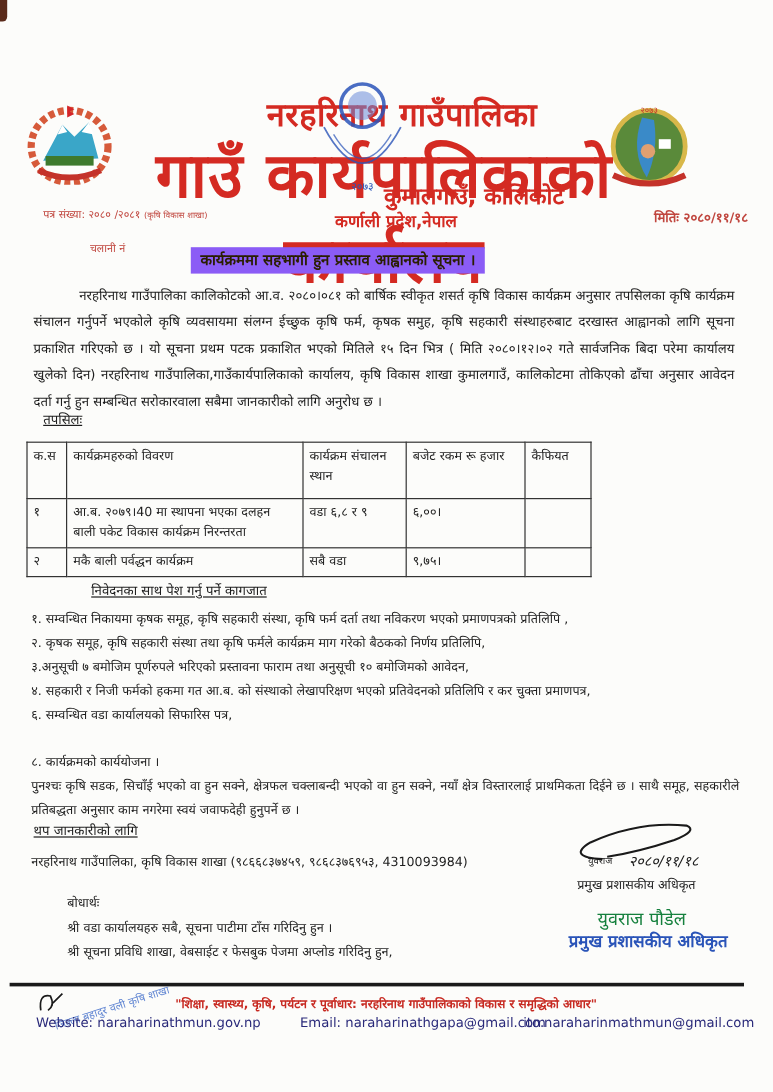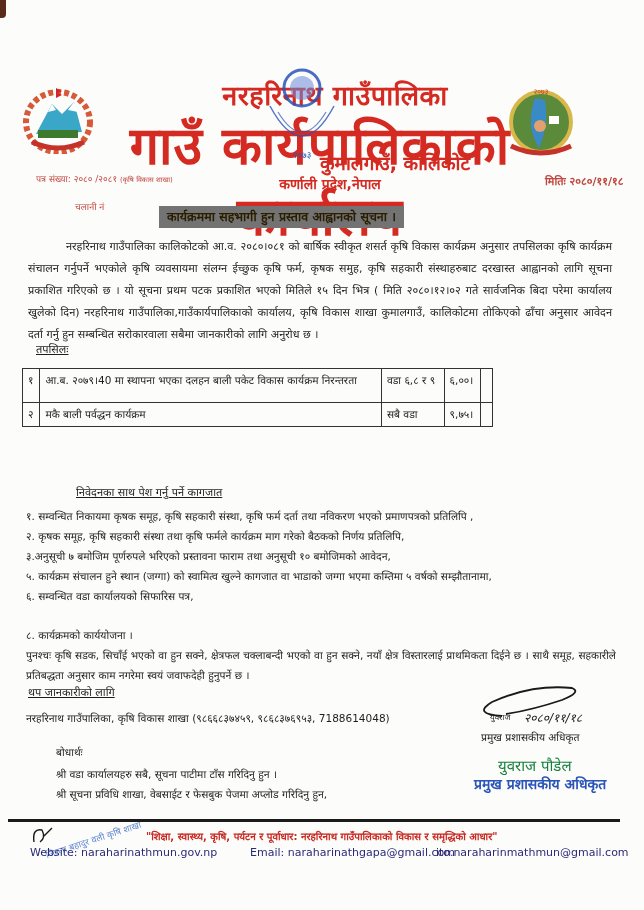--- a/index.html
+++ b/index.html
@@ -15,21 +15,21 @@
   .title2 { left:110px; top:108px; width:420px; text-align:center; font-size:52px; font-weight:bold; color:#d42a22; letter-spacing:1px; }
   .title3 { left:210px; top:150px; width:260px; text-align:right; font-size:19px; font-weight:bold; color:#d42a22; }
   .title4 { left:230px; top:174px; width:200px; text-align:center; font-size:14px; font-weight:bold; color:#d42a22; }
   .seal { left:248px; top:66px; width:108px; height:100px; }
   .letter-no { left:36px; top:172px; font-size:9px; color:#c0463e; }
   .letter-no .small { font-size:7px; }
   .recipient { left:40px; top:200px; font-size:9px; color:#c0463e;margin-left:35px; }
   .date { left:545px; top:173px; font-size:11px; font-weight:bold; color:#c0463e; }
 
   
-  .notice-title { left:159px; top:206px; height:22px; line-height:22px; padding:0 8px; background:#737373;
+  .notice-title { left:159px; top:206px; height:22px; line-height:22px; padding:0 8px; background:#8b5cf6;
                   font-size:12.5px; font-weight:bold; color:#2a1e00; }
 
   
   .para { left:28px; top:236px; width:584px; font-size:11px; line-height:22px; text-align:justify; }
   .para .indent { display:inline-block; width:38px; }
 
   .tapsil { left:36px; top:341px; font-size:11px; text-decoration:underline; }
 
   
   table.sched { position:absolute; left:22px; top:368px; width:471px; border-collapse:collapse; font-size:10.5px; }
@@ -105,20 +105,27 @@
 <div class="abs date">मितिः २०८०/११/१८</div>
 
 <div class="abs notice-title">कार्यक्रममा सहभागी हुन प्रस्ताव आह्वानको सूचना ।</div>
 
 <div class="abs para"><span class="indent"></span><span>नरहरिनाथ गाउँपालिका कालिकोटको आ.व. २०८०।०८१ को बार्षिक स्वीकृत शसर्त कृषि विकास कार्यक्रम अनुसार तपसिलका कृषि कार्यक्रम संचालन गर्नुपर्ने भएकोले कृषि व्यवसायमा संलग्न ईच्छुक कृषि फर्म, कृषक समुह, कृषि सहकारी संस्थाहरुबाट दरखास्त आह्वानको लागि  सूचना प्रकाशित गरिएको छ । यो सूचना प्रथम पटक प्रकाशित भएको मितिले १५ दिन भित्र ( मिति २०८०।१२।०२ गते सार्वजनिक बिदा परेमा कार्यालय खुलेको दिन) नरहरिनाथ गाउँपालिका,गाउँकार्यपालिकाको कार्यालय, कृषि विकास शाखा कुमालगाउँ, कालिकोटमा तोकिएको ढाँचा अनुसार आवेदन दर्ता गर्नु हुन सम्बन्धित सरोकारवाला सबैमा जानकारीको लागि अनुरोध छ ।</span></div>
 
 <div class="abs tapsil">तपसिलः</div>
 
 <table class="sched">
   <tbody>
+      <tr class="hdr">
+    <td style="width:22px">क.स</td>
+    <td style="width:186px">कार्यक्रमहरुको विवरण</td>
+    <td style="width:75px">कार्यक्रम संचालन स्थान</td>
+    <td style="width:88px">बजेट रकम रू हजार</td>
+    <td>कैफियत</td>
+  </tr>
   <tr class="r1">
     <td>१</td>
     <td> आ.ब. २०७९।40 मा स्थापना भएका दलहन बाली पकेट विकास कार्यक्रम निरन्तरता</td>
     <td>वडा ६,८ र ९</td>
     <td>६,००।</td>
     <td></td>
   </tr>
   <tr class="r2">
     <td>२</td>
     <td>मकै बाली पर्वद्धन कार्यक्रम</td>
@@ -127,30 +134,30 @@
     <td></td>
   </tr>
 </tbody>
   </table>
 
 <div class="abs docs-head">निवेदनका साथ पेश गर्नु पर्ने कागजात</div>
 <div class="abs docs-list">
   <div>१. सम्वन्धित निकायमा कृषक समूह, कृषि सहकारी संस्था, कृषि फर्म दर्ता तथा नविकरण भएको प्रमाणपत्रको प्रतिलिपि ,</div>
   <div>२. कृषक समूह, कृषि सहकारी संस्था तथा कृषि फर्मले कार्यक्रम माग गरेको बैठकको निर्णय प्रतिलिपि,</div>
   <div>३.अनुसूची ७ बमोजिम पूर्णरुपले भरिएको प्रस्तावना फाराम तथा अनुसूची १० बमोजिमको आवेदन,</div>
-  <div>५. कार्यक्रम संचालन हुने स्थान (जग्गा) को स्वामित्व खुल्ने कागजात वा भाडाको जग्गा भएमा कम्तिमा ५ वर्षको सम्झौतानामा,</div>
+  <div>४. सहकारी र निजी फर्मको हकमा गत आ.ब. को संस्थाको लेखापरिक्षण भएको प्रतिवेदनको प्रतिलिपि र कर  चुक्ता प्रमाणपत्र,</div>
   <div>६. सम्वन्धित वडा कार्यालयको सिफारिस पत्र,</div>
 </div>
 <div class="abs note">
   <div style="margin-top:-20px">८. कार्यक्रमको कार्ययोजना ।</div>
   <div>पुनश्चः कृषि सडक, सिचाँई भएको वा हुन सक्ने, क्षेत्रफल चक्लाबन्दी भएको वा हुन सक्ने, नयाँ क्षेत्र विस्तारलाई प्राथमिकता दिईने छ । साथै समूह, सहकारीले प्रतिबद्धता अनुसार काम नगरेमा स्वयं जवाफदेही  हुनुपर्ने छ ।</div>
 </div>
 
 <div class="abs more-info">थप जानकारीको लागि</div>
-<div class="abs contact">नरहरिनाथ गाउँपालिका, कृषि विकास शाखा (९८६६८३७४५९, ९८६८३७६९५३, 7188614048)</div>
+<div class="abs contact">नरहरिनाथ गाउँपालिका, कृषि विकास शाखा (९८६६८३७४५९, ९८६८३७६९५३, 4310093984)</div>
 
 <svg class="abs signature" viewBox="0 0 130 50">
   <path d="M40 36 Q10 34 30 22 Q70 4 110 8 Q120 12 100 20 Q70 30 44 34" stroke="#1a1a1a" stroke-width="1.8" fill="none"></path>
   <text x="28" y="40" font-size="8" fill="#1a1a1a" font-family="DejaVu Sans, sans-serif">युवराज</text>
   <text x="62" y="42" font-size="12" font-style="italic" fill="#1a1a1a" font-family="DejaVu Sans, sans-serif">२०८०/११/१८</text>
 </svg>
 <div class="abs sig-title">प्रमुख प्रशासकीय अधिकृत</div>
 <div class="abs officer-name">युवराज पौडेल</div>
 <div class="abs officer-title">प्रमुख प्रशासकीय अधिकृत</div>
 

